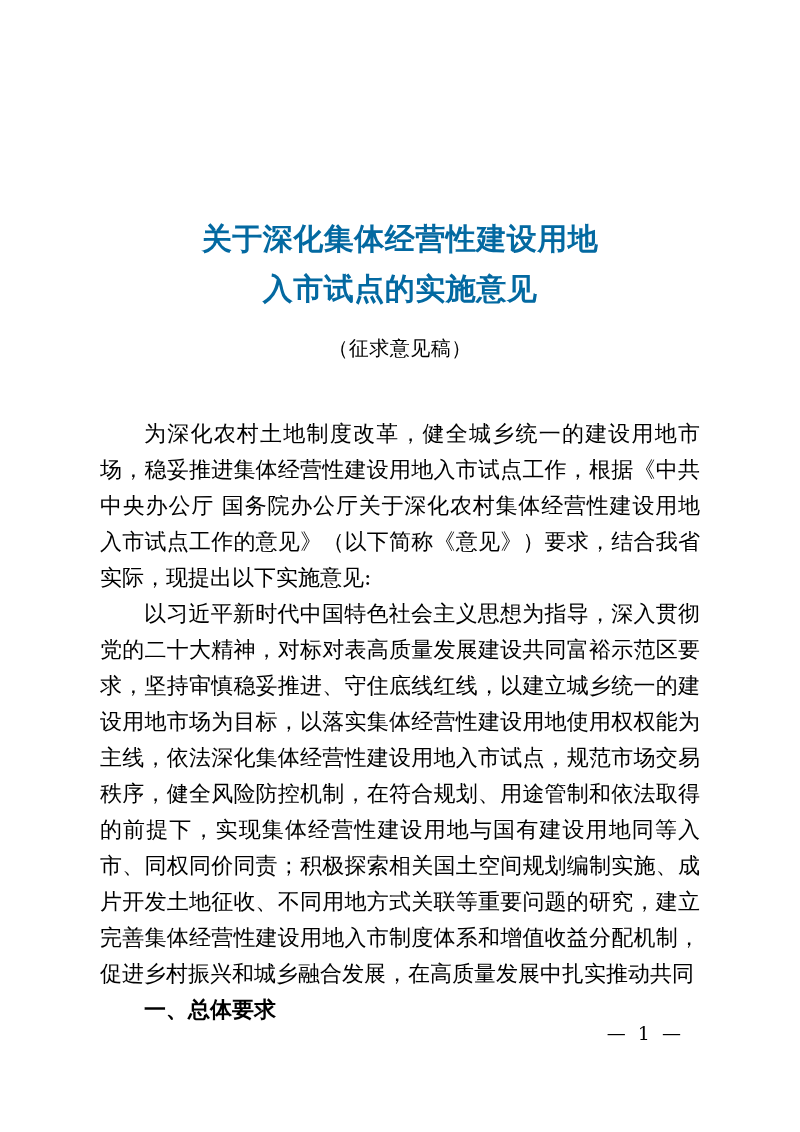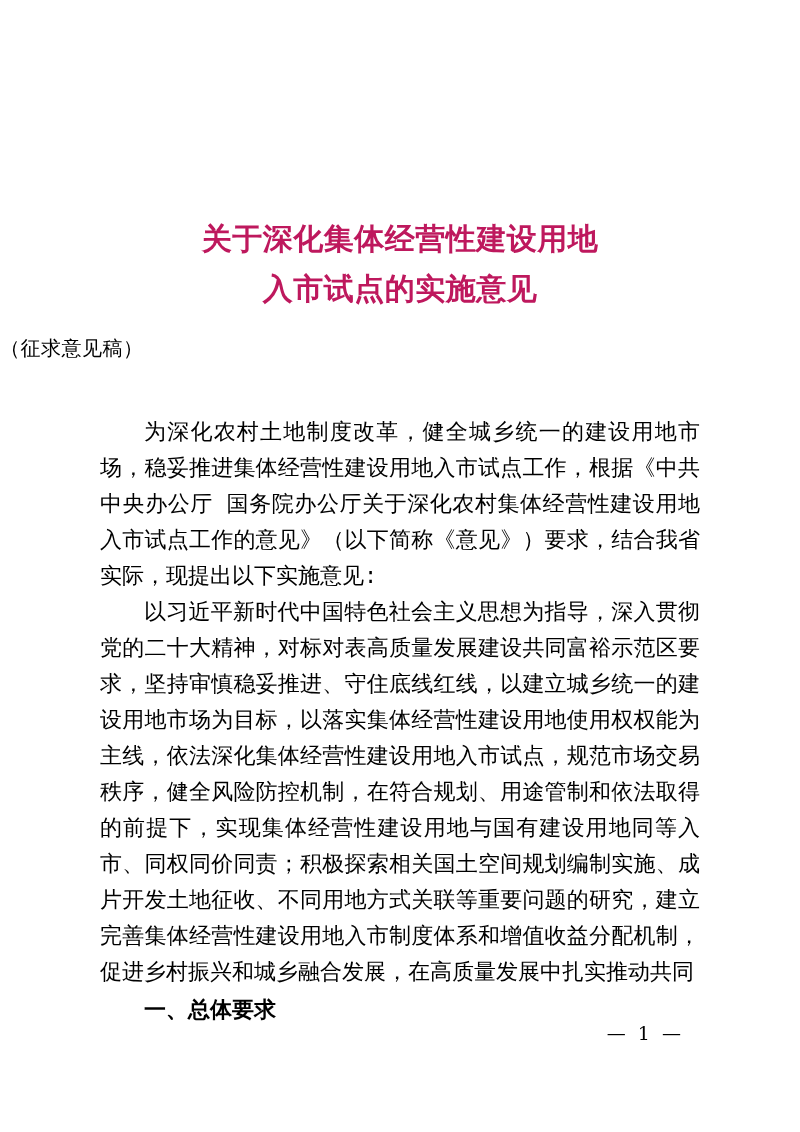--- a/index.html
+++ b/index.html
@@ -19,46 +19,45 @@
     font-family: "DejaVu Serif", "Liberation Serif", serif;
   }
   .doc-title {
     margin: 0;
     padding-top: 214px;
     text-align: center;
     font-size: 30px;
     font-weight: 700;
     line-height: 50px;
     letter-spacing: 0.5px;
-    color: #be185d;
+    color: #0369a1;
   }
   .title-line {
     display: block;
   }
   .doc-subtitle {
     margin-top: 21px;
-    text-align: left;
+    text-align: center;
     font-size: 20px;
     font-weight: 400;
     letter-spacing: 0.5px;
     color: #000000;
   }
   .doc-body {
     width: 600px;
     margin: 54px auto 0 auto;
     font-size: 22px;
     line-height: 36px;
     text-align: justify;
     color: #000000;
   }
   .para {
     margin: 0;
     padding: 0;
     text-indent: 2em;
-    font-family: Liberation Mono, monospace;
   }
   .heading-para {
     font-family: "DejaVu Sans", "Liberation Sans", sans-serif;
     font-weight: 700;
   }
   .page-number {
     position: absolute;
     top: 1022px;
     right: 116px;
     font-size: 19px;

